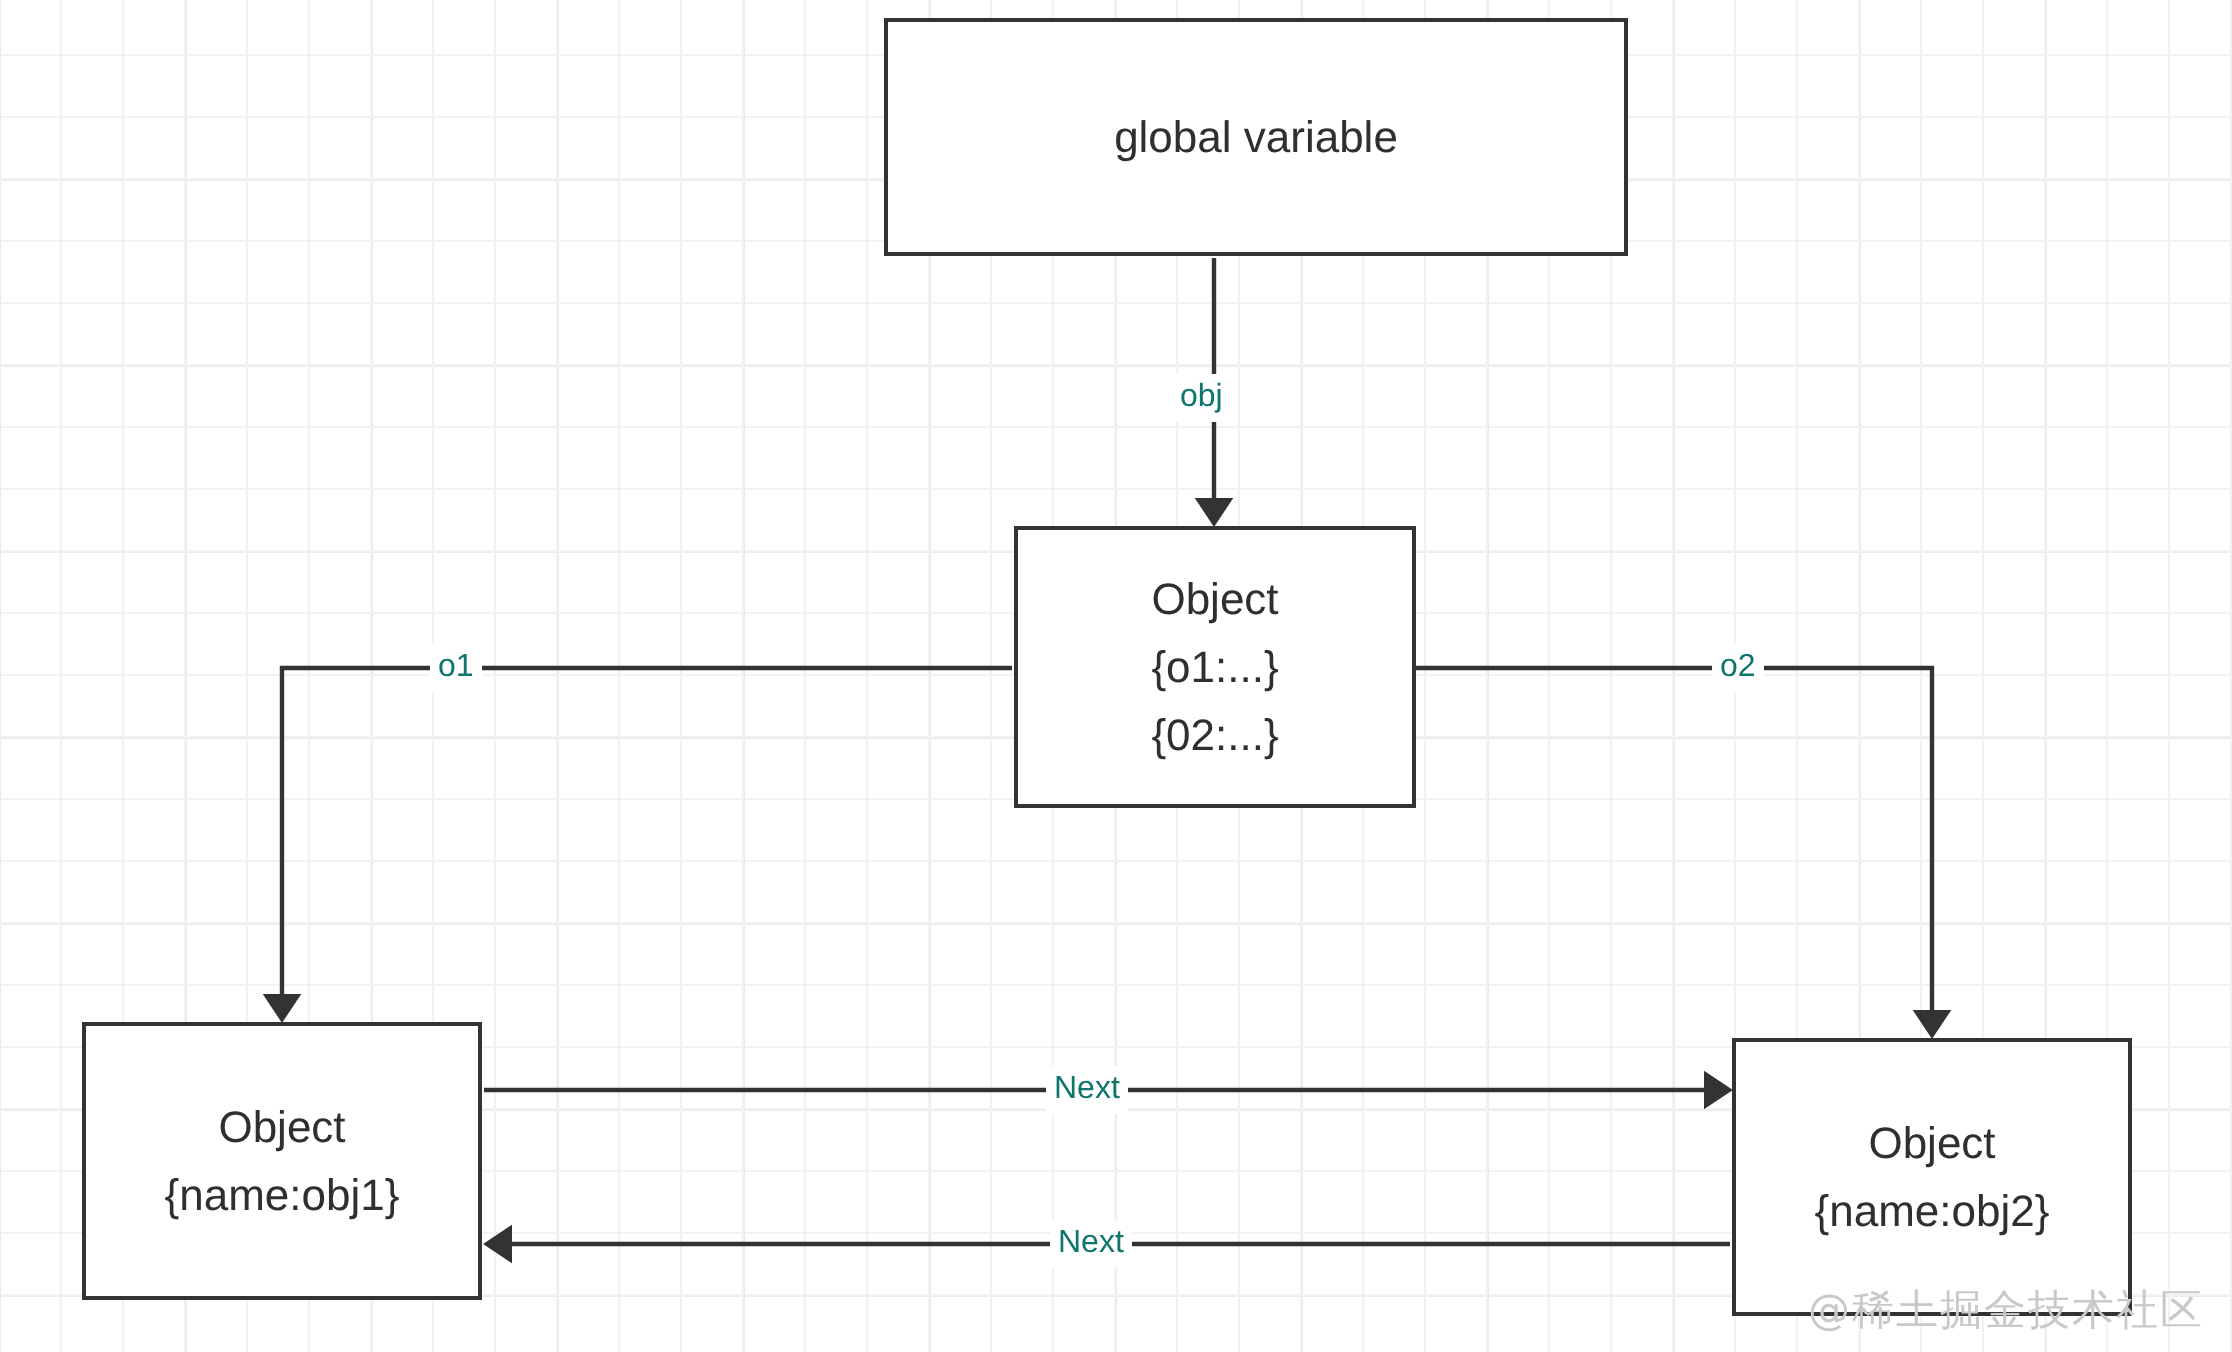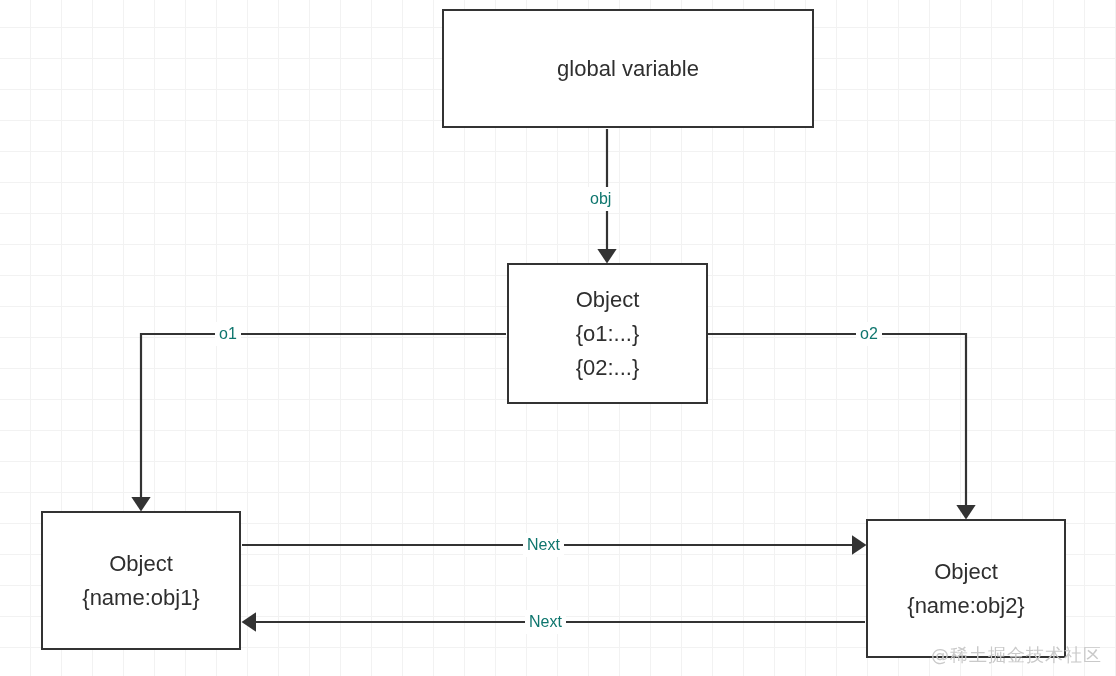--- a/index.html
+++ b/index.html
@@ -59,21 +59,21 @@
     color: #0f766e;
     font-size: 16px;
     line-height: 24px;
     padding: 0 4px;
     white-space: nowrap;
   }
   .watermark {
     position: absolute;
     right: 14px;
     bottom: 8px;
-    font-size: 18px;
+    font-size: 21px;
     line-height: 26px;
     color: #c9c9c9;
     letter-spacing: 1px;
     white-space: nowrap;
     font-family: "DejaVu Sans", sans-serif;
   }
 </style>
 </head>
 <body>
 

